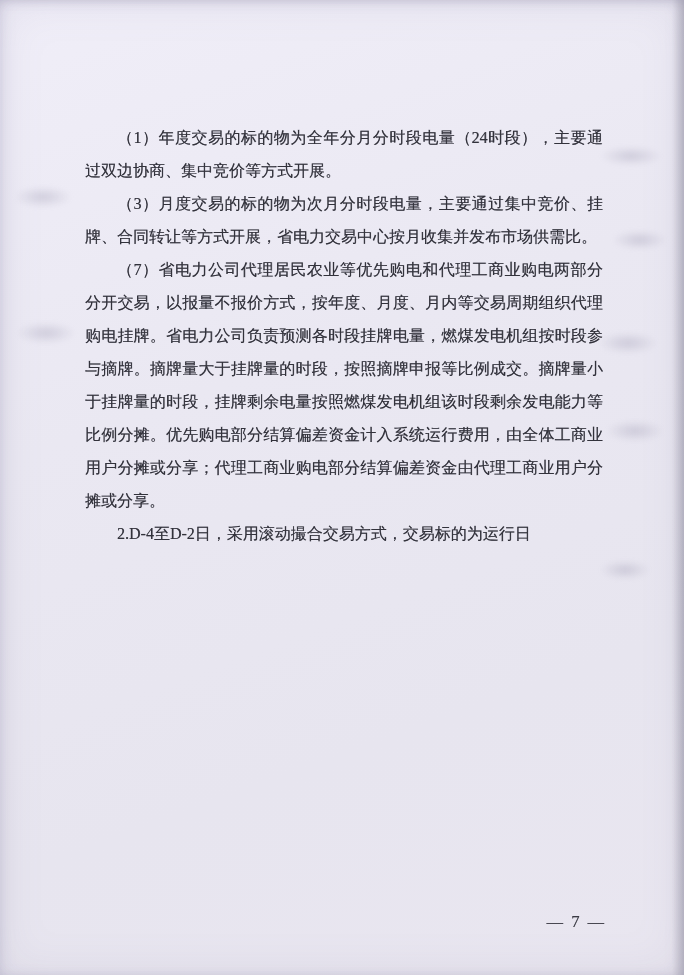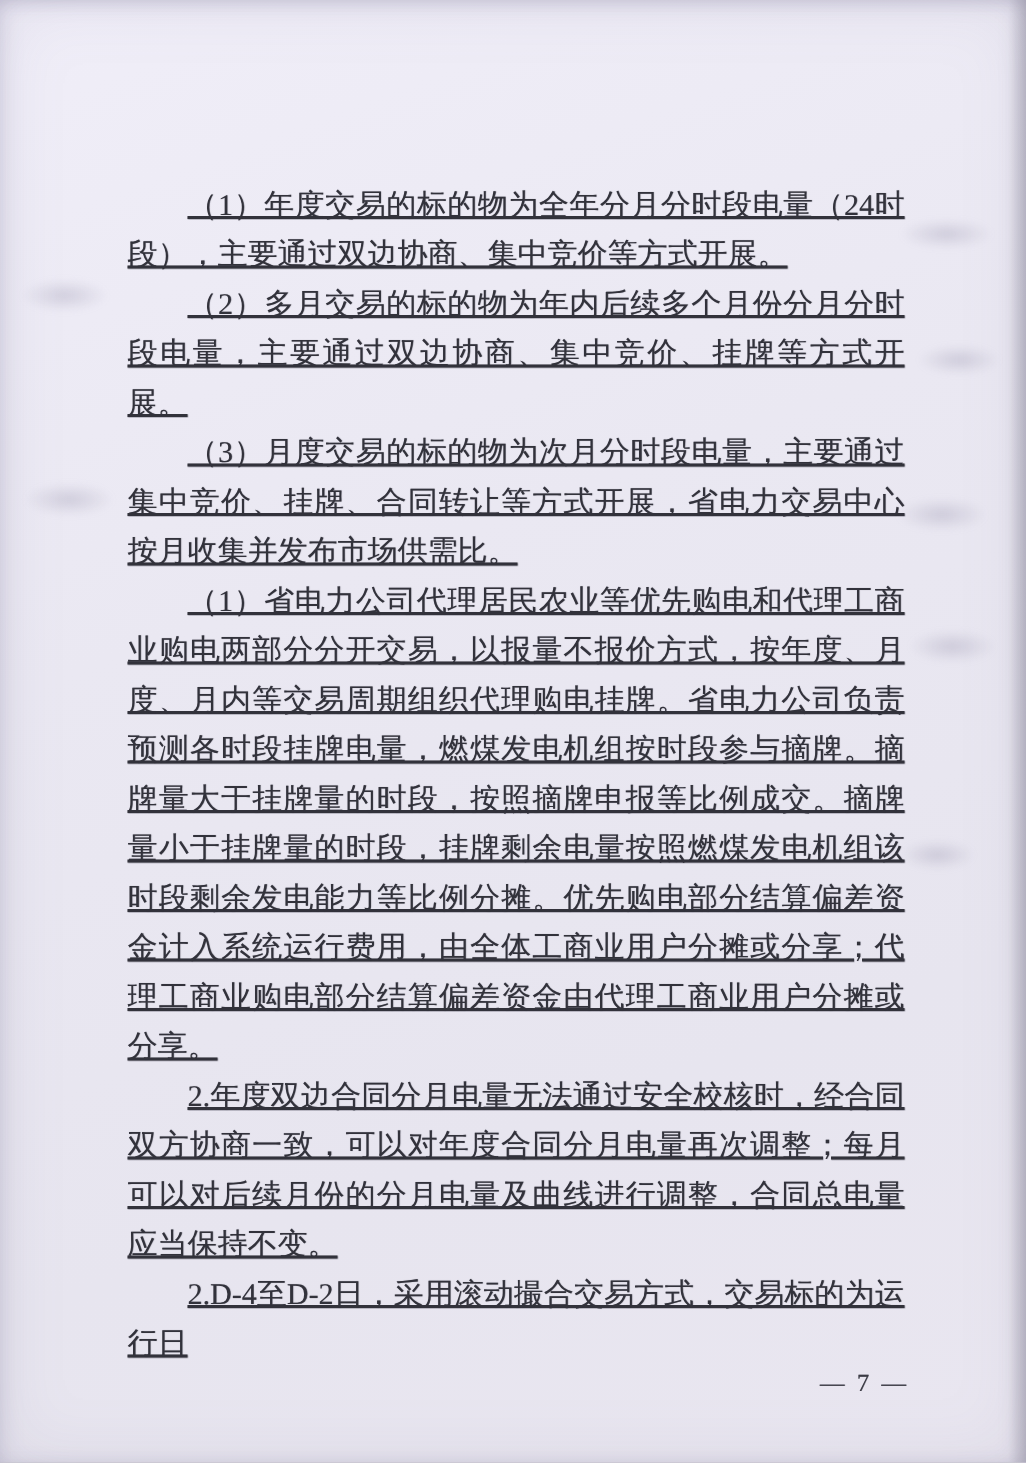--- a/index.html
+++ b/index.html
@@ -30,29 +30,28 @@
   }
   .content {
     position: absolute;
     left: 85px;
     top: 121px;
     width: 518px;
   }
   .content p {
     margin: 0;
     padding: 0;
-    font-size: 20px;
+    font-size: 16px;
     line-height: 33px;
     letter-spacing: 0;
     text-indent: 2em;
     text-align: justify;
     text-justify: inter-ideograph;
     color: #32323b;
     text-shadow: 0.3px 0.3px 0.5px rgba(42, 42, 54, 0.55);
-    text-decoration: underline;
   }
   .page-number {
     position: absolute;
     top: 912px;
     right: 78px;
     font-size: 16.5px;
     letter-spacing: 2px;
     color: #3b3b44;
     text-shadow: 0.3px 0.3px 0.4px rgba(42, 42, 54, 0.5);
     white-space: nowrap;
@@ -80,23 +79,21 @@
   <div class="smudge s1"></div>
   <div class="smudge s2"></div>
   <div class="smudge s3"></div>
   <div class="smudge s4"></div>
   <div class="smudge s5"></div>
   <div class="smudge s6"></div>
   <div class="smudge s7"></div>
 
   <div class="content">
     <p>（1）年度交易的标的物为全年分月分时段电量（24时段），主要通过双边协商、集中竞价等方式开展。</p>
-    <p>（2）多月交易的标的物为年内后续多个月份分月分时段电量，主要通过双边协商、集中竞价、挂牌等方式开展。</p>
     <p>（3）月度交易的标的物为次月分时段电量，主要通过集中竞价、挂牌、合同转让等方式开展，省电力交易中心按月收集并发布市场供需比。</p>
-    <p>（1）省电力公司代理居民农业等优先购电和代理工商业购电两部分分开交易，以报量不报价方式，按年度、月度、月内等交易周期组织代理购电挂牌。省电力公司负责预测各时段挂牌电量，燃煤发电机组按时段参与摘牌。摘牌量大于挂牌量的时段，按照摘牌申报等比例成交。摘牌量小于挂牌量的时段，挂牌剩余电量按照燃煤发电机组该时段剩余发电能力等比例分摊。优先购电部分结算偏差资金计入系统运行费用，由全体工商业用户分摊或分享；代理工商业购电部分结算偏差资金由代理工商业用户分摊或分享。</p>
-    <p>2.年度双边合同分月电量无法通过安全校核时，经合同双方协商一致，可以对年度合同分月电量再次调整；每月可以对后续月份的分月电量及曲线进行调整，合同总电量应当保持不变。</p>
+    <p>（7）省电力公司代理居民农业等优先购电和代理工商业购电两部分分开交易，以报量不报价方式，按年度、月度、月内等交易周期组织代理购电挂牌。省电力公司负责预测各时段挂牌电量，燃煤发电机组按时段参与摘牌。摘牌量大于挂牌量的时段，按照摘牌申报等比例成交。摘牌量小于挂牌量的时段，挂牌剩余电量按照燃煤发电机组该时段剩余发电能力等比例分摊。优先购电部分结算偏差资金计入系统运行费用，由全体工商业用户分摊或分享；代理工商业购电部分结算偏差资金由代理工商业用户分摊或分享。</p>
     <p>2.D-4至D-2日，采用滚动撮合交易方式，交易标的为运行日</p>
   </div>
 
   <div class="page-number">— 7 —</div>
 
   <div class="right-edge-band"></div>
 </div>
 
 </body></html>

